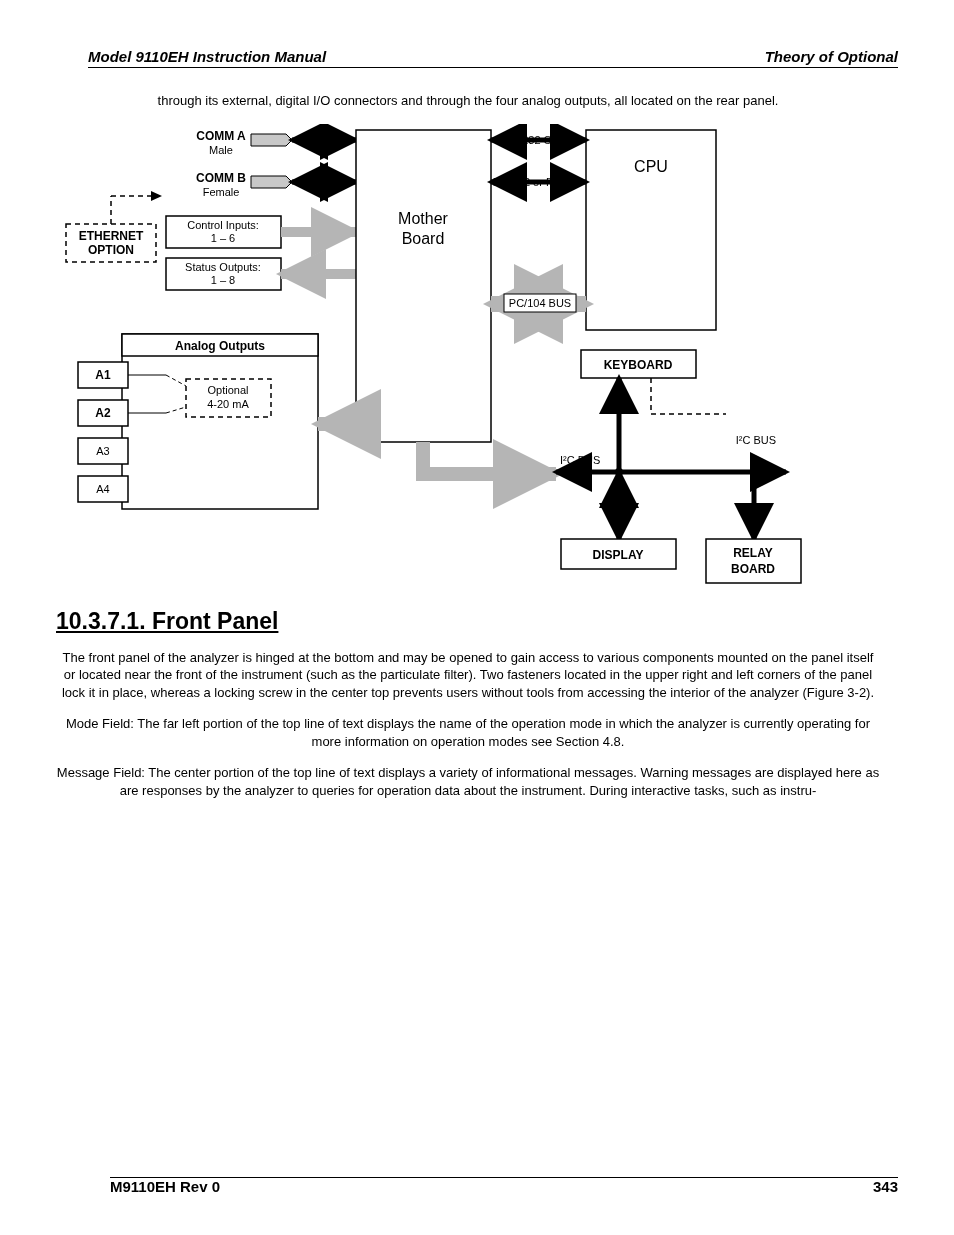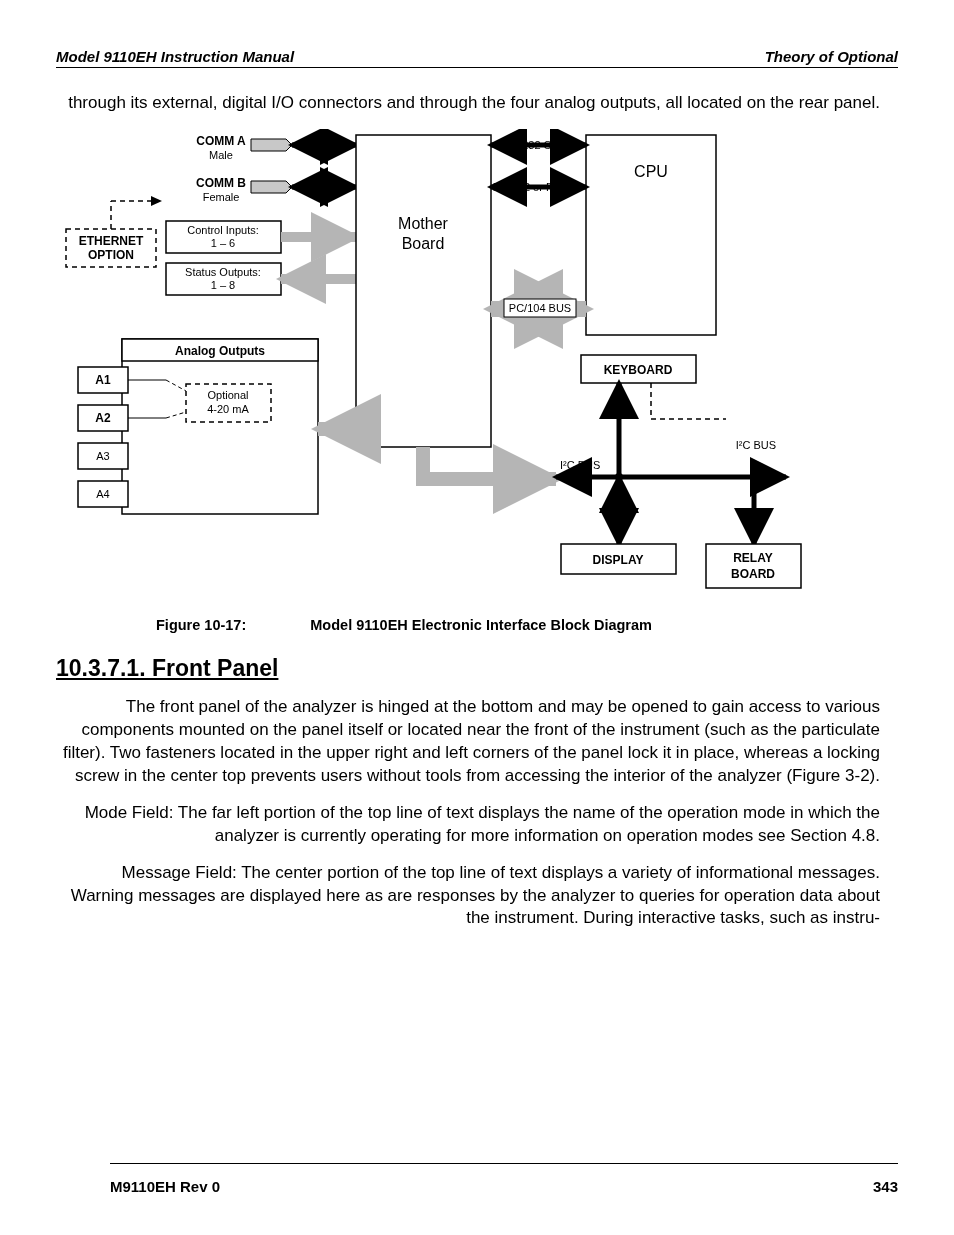--- a/index.html
+++ b/index.html
@@ -19,26 +19,27 @@
   }
   .header-row {
     display: flex;
     justify-content: space-between;
     font-style: italic;
     font-weight: bold;
     border-bottom: 1.5px solid #000;
     padding-bottom: 2px;
     margin-bottom: 24px;
     font-size: 15px;
+    margin-left: 32px;
   }
   .body-text {
-    font-size: 17px;
+    font-size: 13px;
     line-height: 1.35;
     margin: 0 18px 14px 0;
-    text-align: right;
+    text-align: center;
   }
   .diagram-wrap {
     width: 760px;
     margin: 10px 0 10px 0;
     text-decoration: underline;
   }
   .diagram {
     display: block;
   }
   .caption {
@@ -52,21 +53,21 @@
     font-weight: bold;
     font-size: 23px;
     margin: 14px 0 14px 0;
     text-decoration: underline;
   }
   .footer-row {
     display: flex;
     justify-content: space-between;
     font-weight: bold;
     border-top: 1.5px solid #000;
-    padding-top: 14px;
+    padding-top: 0;
     margin-top: 20px;
     font-size: 15px;
     position: absolute;
     bottom: 40px;
     left: 110px;
     right: 56px;
   }
   svg text {
     font-family: Verdana, Geneva, sans-serif;
     fill: #000;
@@ -191,24 +192,20 @@
       <rect x="505" y="415" width="115" height="30" fill="#fff" stroke="#000" stroke-width="1.5"></rect>
       <text x="562" y="435" text-anchor="middle" class="dlabel-b">DISPLAY</text>
 
       <rect x="650" y="415" width="95" height="44" fill="#fff" stroke="#000" stroke-width="1.5"></rect>
       <text x="697" y="433" text-anchor="middle" class="dlabel-b">RELAY</text>
       <text x="697" y="449" text-anchor="middle" class="dlabel-b">BOARD</text>
 
     </svg>
   </div>
 
-  <p class="caption">
-    <span class="caption-label">Figure 10-17:</span>
-    <span>Model 9110EH Electronic Interface Block Diagram</span>
-  </p>
 
   <h3 class="section-heading">10.3.7.1. Front Panel</h3>
   <p class="body-text">The front panel of the analyzer is hinged at the bottom and may be opened to gain access to various components mounted on the panel itself or located near the front of the instrument (such as the particulate filter). Two fasteners located in the upper right and left corners of the panel lock it in place, whereas a locking screw in the center top prevents users without tools from accessing the interior of the analyzer (Figure 3-2).</p>
 
   <p class="body-text">Mode Field: The far left portion of the top line of text displays the name of the operation mode in which the analyzer is currently operating for more information on operation modes see Section 4.8.</p>
   <p class="body-text">Message Field: The center portion of the top line of text displays a variety of informational messages. Warning messages are displayed here as are responses by the analyzer to queries for operation data about the instrument. During interactive tasks, such as instru-</p>
 
   <div class="footer-row">
     <span>M9110EH Rev 0</span>
     <span>343</span>

